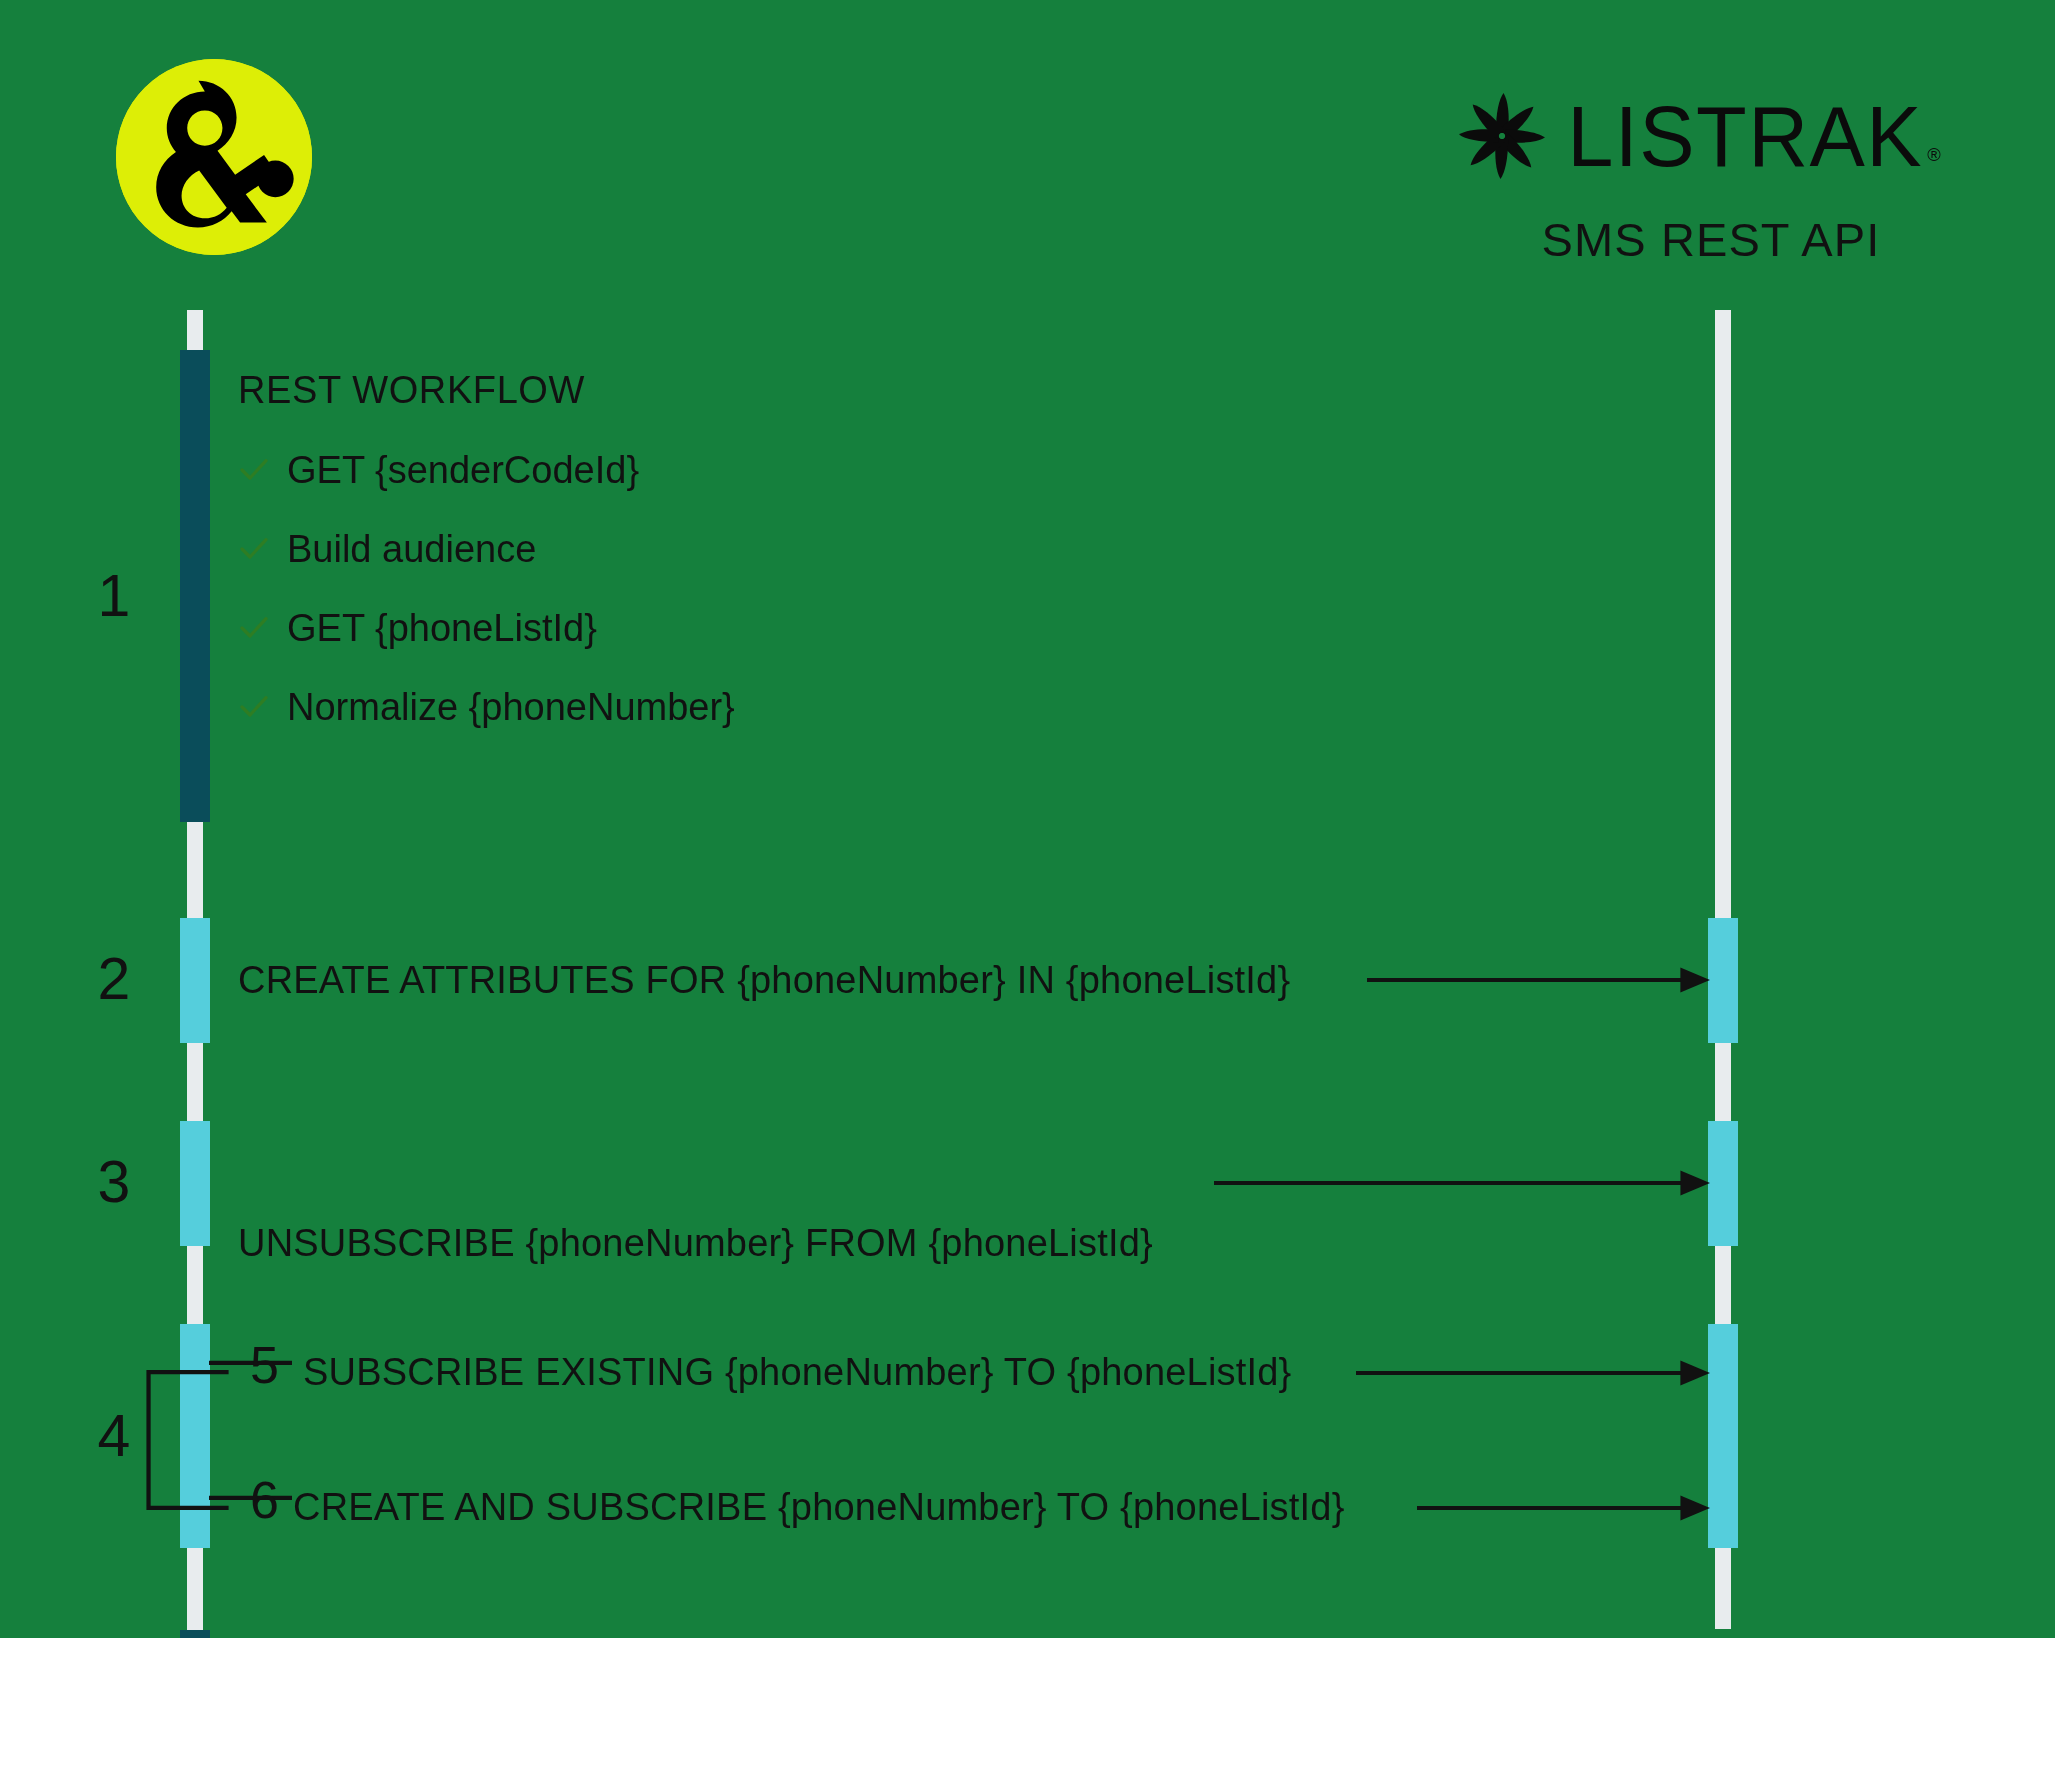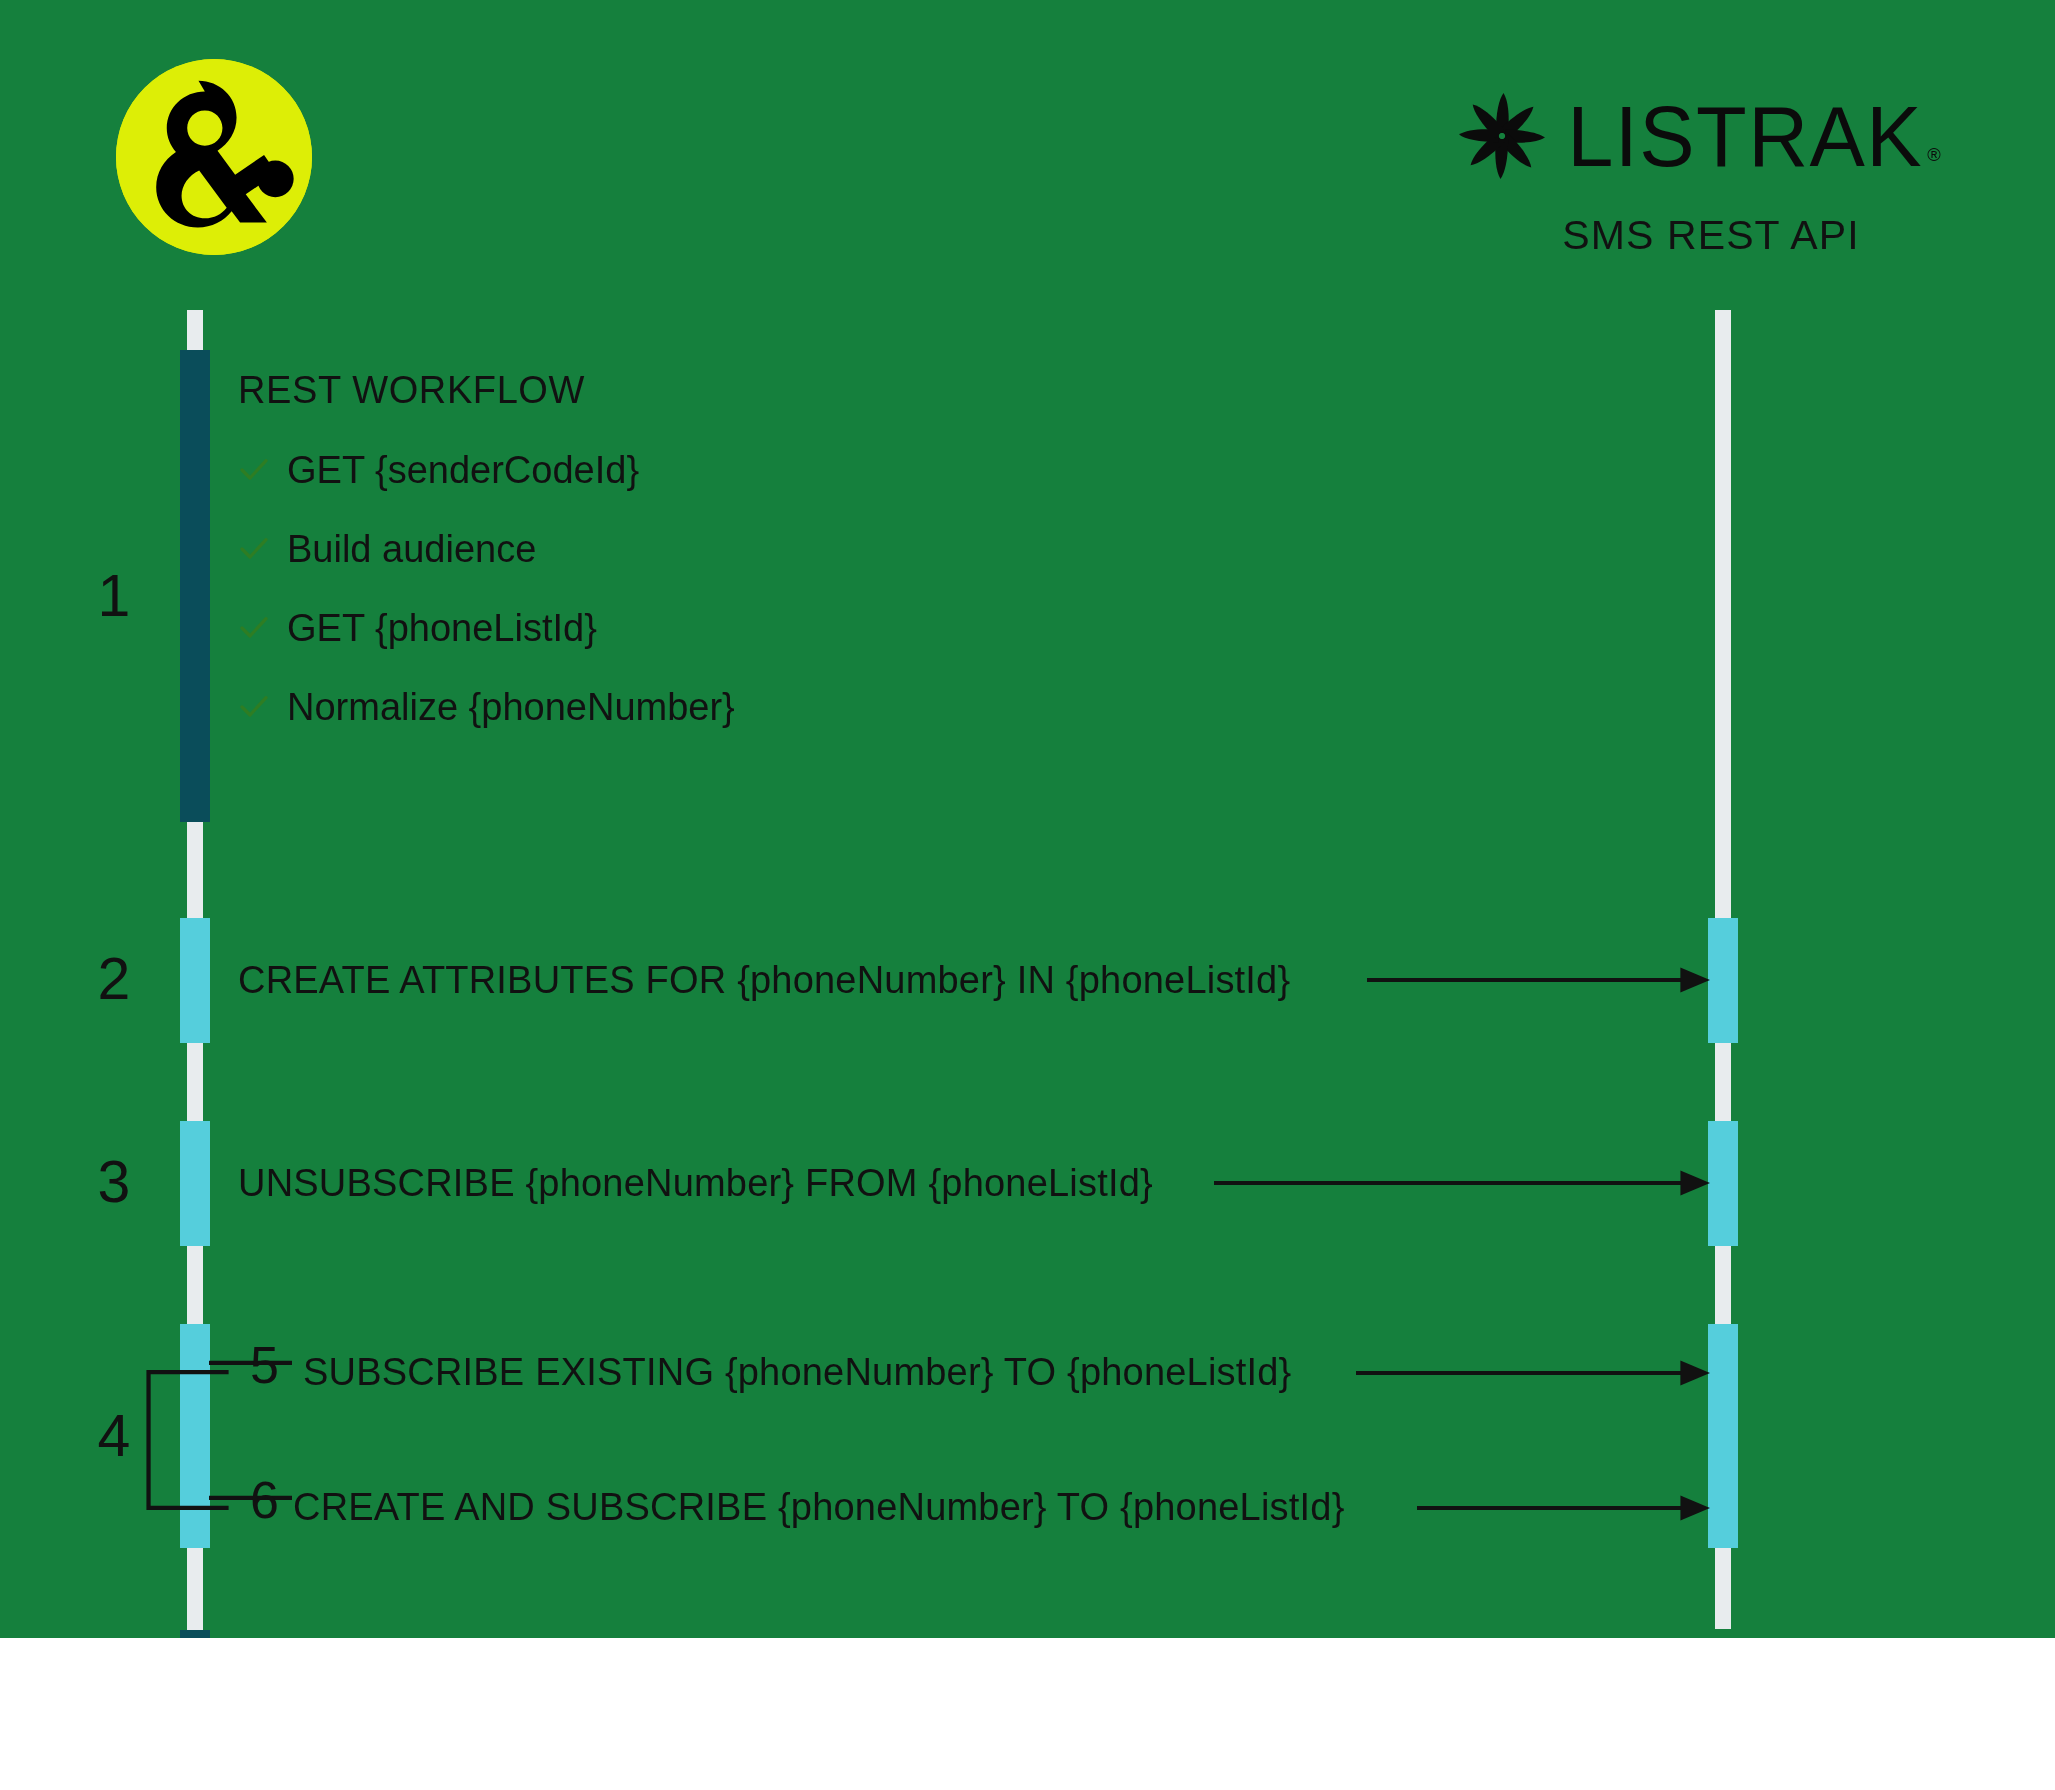--- a/index.html
+++ b/index.html
@@ -61,21 +61,21 @@
     transform: scaleY(1.02);
   }
   .listrak-reg {
     font-size: 18.3px;
     line-height: 1;
     margin-left: 4.2px;
     margin-top: 51px;
   }
   .listrak-sub {
     margin-top: 30px;
-    font-size: 41px;
+    font-size: 47px;
     letter-spacing: 1.1px;
     color: #111111;
     text-align: center;
     padding-right: 24px;
   }
 
   
   .lifeline {
     position: absolute;
     width: 15.5px;
@@ -266,21 +266,21 @@
   <div class="arrow" style="left:1367px; top:966px; width:343px;">
     <svg viewBox="0 0 486 40" preserveAspectRatio="none" xmlns="http://www.w3.org/2000/svg" aria-hidden="true">
       <line x1="0" y1="20" x2="456" y2="20" stroke="#111111" stroke-width="6"></line>
       <polygon points="486,20 444,2 444,38" fill="#111111"></polygon>
     </svg>
   </div>
 
   <div class="activation left cyan" style="top:1121px; height:125px;"></div>
   <div class="activation right cyan" style="top:1121px; height:125px;"></div>
   <div class="step-num" style="top:1153px;">3</div>
-  <div class="row-label" style="top:1164px;">UNSUBSCRIBE {phoneNumber} FROM {phoneListId}</div>
+  <div class="row-label" style="top:1224px;">UNSUBSCRIBE {phoneNumber} FROM {phoneListId}</div>
   <div class="arrow" style="left:1214px; top:1169px; width:496px;">
     <svg viewBox="0 0 704 40" preserveAspectRatio="none" xmlns="http://www.w3.org/2000/svg" aria-hidden="true">
       <line x1="0" y1="20" x2="674" y2="20" stroke="#111111" stroke-width="6"></line>
       <polygon points="704,20 662,2 662,38" fill="#111111"></polygon>
     </svg>
   </div>
 
   <div class="activation left cyan" style="top:1324px; height:224px;"></div>
   <div class="activation right cyan" style="top:1324px; height:224px;"></div>
   <div class="step-num" style="top:1407px;">4</div>

